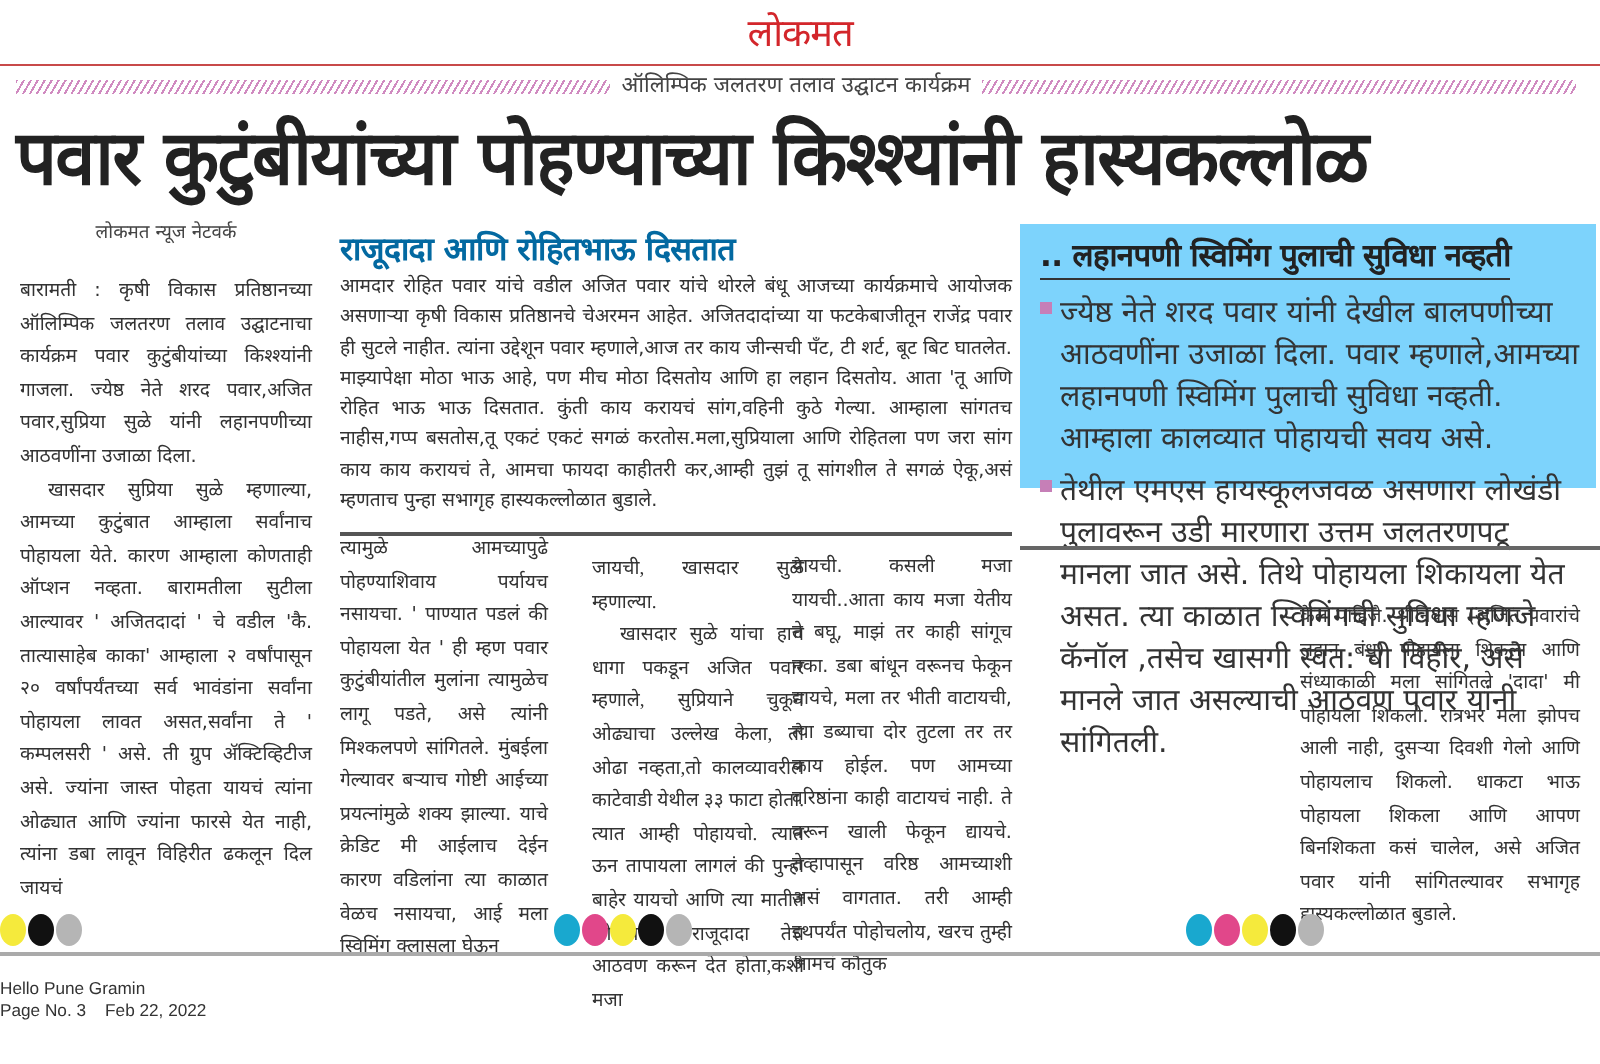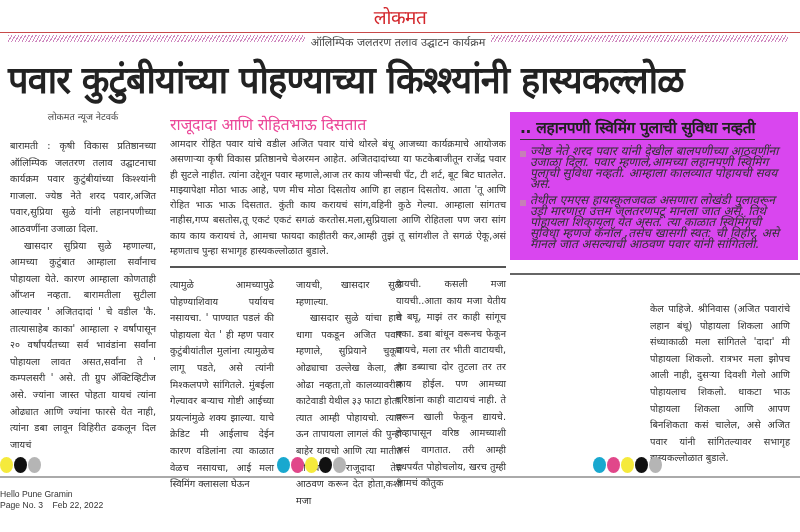--- a/index.html
+++ b/index.html
@@ -3,44 +3,44 @@
 <meta charset="utf-8">
 <style>
   * { box-sizing: border-box; margin: 0; padding: 0; }
   html, body { width: 800px; height: 532px; background: #ffffff; overflow: hidden; }
   body { position: relative; font-family: "DejaVu Sans", sans-serif; color: #2a2a2a; }
 
   .masthead { position: absolute; top: 6px; left: 0; width: 800px; text-align: center; height: 22px; }
   .logo { display: inline-block; font-family: "DejaVu Sans", sans-serif; font-weight: normal; font-size: 19px; color: #d3262b; letter-spacing: -0.5px; line-height: 22px; }
   .rule-red { position: absolute; top: 32px; left: 0; width: 800px; height: 1px; background: #c84a4a; }
 
-  .kicker-row { position: absolute; top: 35px; left: 0; width: 800px; height: 16px; display: flex; align-items: flex-start; }
+  .kicker-row { position: absolute; top: 35px; left: 0; width: 800px; height: 16px; display: flex; align-items: center; }
   .hatch { height: 7px; flex: 1; background: repeating-linear-gradient(120deg, #d08ac0 0 1px, transparent 1px 3px); }
   .hatch.left { margin-left: 8px; }
   .hatch.right { margin-right: 12px; }
   .kicker { padding: 0 6px; font-size: 11px; color: #444; white-space: nowrap; line-height: 16px; }
 
   .headline { position: absolute; top: 54px; left: 8px; width: 790px; font-size: 36px; font-weight: bold; color: #222; line-height: 50px; letter-spacing: -0.8px; white-space: nowrap; transform: scaleY(1.05); transform-origin: left top; }
 
   .text { font-size: 9.6px; line-height: 16.6px; color: #333; text-align: justify; }
   .text p { text-indent: 0; }
   .text p.indent { text-indent: 14px; }
 
   .col1 { position: absolute; top: 110px; left: 10px; width: 146px; }
   .byline { font-size: 9.4px; color: #444; text-align: center; line-height: 14px; margin-bottom: 14px; }
 
   .box1 { position: absolute; top: 114px; left: 170px; width: 336px; height: 148px; }
-  .box1 .subhead { font-size: 16px; font-weight: normal; color: #ec4899; line-height: 22px; letter-spacing: -0.3px; }
+  .box1 .subhead { font-size: 16px; font-weight: bold; color: #0369a1; line-height: 22px; letter-spacing: -0.3px; }
   .box1 .text { line-height: 15.3px; font-size: 9.6px; }
   .box1-rule { position: absolute; top: 266px; left: 170px; width: 336px; height: 2px; background: #555; }
 
-  .sidebar { position: absolute; top: 112px; left: 510px; width: 288px; height: 148px; background: #d946ef; padding: 6px 8px 0 10px; }
+  .sidebar { position: absolute; top: 112px; left: 510px; width: 288px; height: 132px; background: #7dd3fc; padding: 6px 8px 0 10px; }
   .sidebar .subhead { font-size: 15.5px; font-weight: bold; color: #222; line-height: 20px; border-bottom: 1.5px solid #333; display: inline-block; padding-bottom: 1px; letter-spacing: -0.3px; }
   .sidebar ul { list-style: none; margin-top: 6px; }
-  .sidebar li { position: relative; padding-left: 10px; font-size: 12px; line-height: 11px; margin-bottom: 5px; color: #333; font-style: italic; }
+  .sidebar li { position: relative; padding-left: 10px; font-size: 15px; line-height: 21px; margin-bottom: 5px; color: #333; }
   .bullet { position: absolute; left: 0; top: 5px; width: 6px; height: 6px; background: #c67fb7; }
   .sidebar-rule { position: absolute; top: 273px; left: 510px; width: 290px; height: 2px; background: #666; }
   .colA { position: absolute; top: 267px; left: 170px; width: 104px; }
   .colB { position: absolute; top: 267px; left: 296px; width: 106px; font-family: Liberation Serif, serif; }
   .colC { position: absolute; top: 276px; left: 396px; width: 110px; }
   .colD { position: absolute; top: 276px; left: 530px; width: 116px; margin-top: 25px; }
 
   .bottom-rule { position: absolute; top: 476px; left: 0; width: 800px; height: 2px; background: #aaa; }
 
   .reg { position: absolute; top: 457px; display: flex; gap: 1px; }
@@ -87,21 +87,21 @@
       <span>ज्येष्ठ नेते शरद पवार यांनी देखील बालपणीच्या आठवणींना उजाळा दिला. पवार म्हणाले,आमच्या लहानपणी स्विमिंग पुलाची सुविधा नव्हती. आम्हाला कालव्यात पोहायची सवय असे.</span>
     </li>
     <li>
       <span class="bullet"></span>
       <span>तेथील एमएस हायस्कूलजवळ असणारा लोखंडी पुलावरून उडी मारणारा उत्तम जलतरणपटू मानला जात असे. तिथे पोहायला शिकायला येत असत. त्या काळात स्विमिंगची सुविधा म्हणजे कॅनॉल ,तसेच खासगी स्वत: ची विहीर, असे मानले जात असल्याची आठवण पवार यांनी सांगितली.</span>
     </li>
   </ul>
 </div>
 <div class="sidebar-rule"></div>
 
-<div class="colA text" style="top:277px;">
+<div class="colA text" style="top:267px;">
   <p>त्यामुळे आमच्यापुढे पोहण्याशिवाय पर्यायच नसायचा. ' पाण्यात पडलं की पोहायला येत ' ही म्हण पवार कुटुंबीयांतील मुलांना त्यामुळेच लागू पडते, असे त्यांनी मिश्कलपणे सांगितले. मुंबईला गेल्यावर बऱ्याच गोष्टी आईच्या प्रयत्नांमुळे शक्य झाल्या. याचे क्रेडिट मी आईलाच देईन कारण वडिलांना त्या काळात वेळच नसायचा, आई मला स्विमिंग क्लासला घेऊन</p>
 </div>
 <div class="colB text" style="top:277px;">
   <p>जायची, खासदार सुळे म्हणाल्या.</p>
   <p class="indent">खासदार सुळे यांचा हाच धागा पकडून अजित पवार म्हणाले, सुप्रियाने चुकून ओढ्याचा उल्लेख केला, तो ओढा नव्हता,तो कालव्यावरील काटेवाडी येथील ३३ फाटा होता. त्यात आम्ही पोहायचो. त्यात ऊन तापायला लागलं की पुन्हा बाहेर यायचो आणि त्या मातीत झोपायचो. राजूदादा तेच आठवण करून देत होता,कशी मजा</p>
 </div>
 <div class="colC text">
   <p>यायची. कसली मजा यायची..आता काय मजा येतीय ते बघू, माझं तर काही सांगूच नका. डबा बांधून वरूनच फेकून द्यायचे, मला तर भीती वाटायची, त्या डब्याचा दोर तुटला तर तर काय होईल. पण आमच्या वरिष्ठांना काही वाटायचं नाही. ते वरून खाली फेकून द्यायचे. तेव्हापासून वरिष्ठ आमच्याशी असं वागतात. तरी आम्ही इथपर्यंत पोहोचलोय, खरच तुम्ही आमचं कौतुक</p>
 </div>
 

